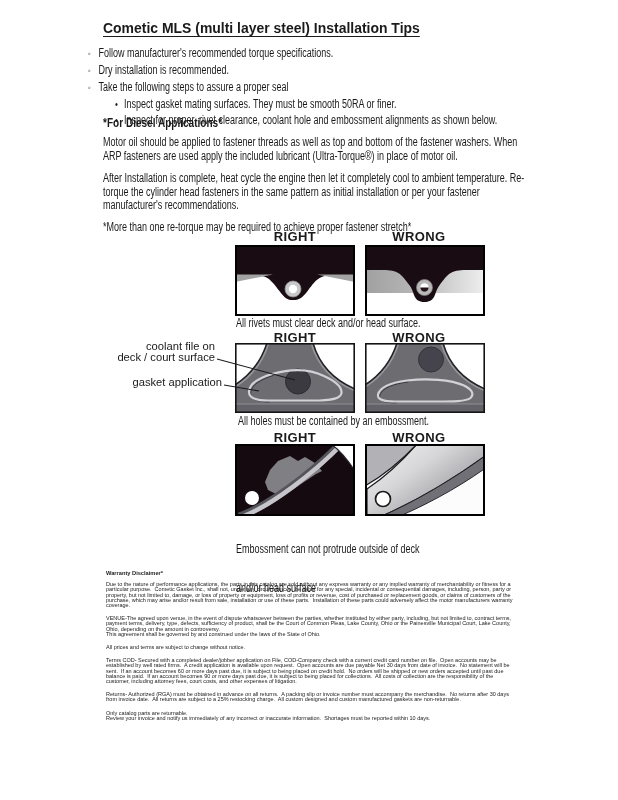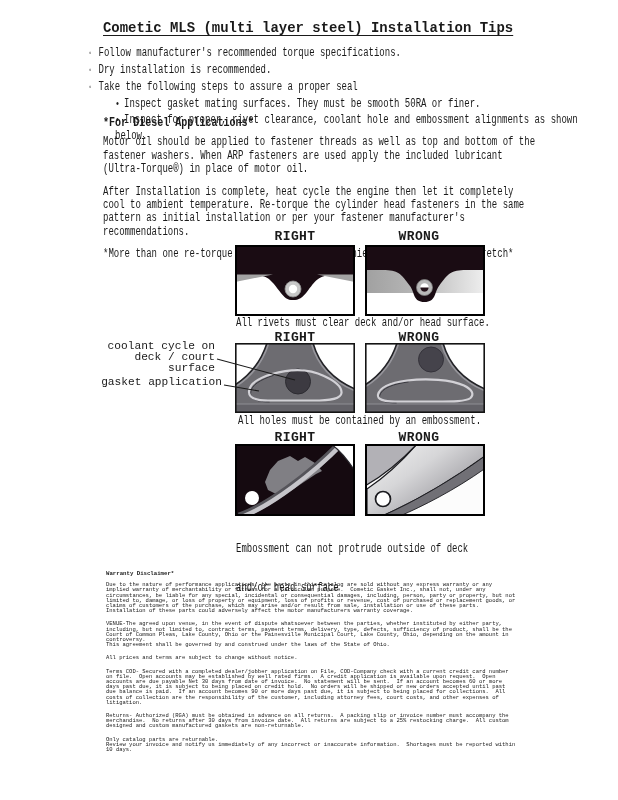--- a/index.html
+++ b/index.html
@@ -1,18 +1,18 @@
 <!DOCTYPE html>
 <html><head>
 <meta charset="utf-8">
 <style>
   * { margin:0; padding:0; box-sizing:border-box; }
   body { background:#ffffff; }
   .sheet { position:relative; width:618px; height:800px; background:#ffffff;
-           font-family:Liberation Mono, monospace; color:#1a1a1a; overflow:hidden; }
+           font-family:Liberation Sans, sans-serif; color:#1a1a1a; overflow:hidden; }
   .cond { transform:scaleX(0.75); transform-origin:0 0; }
   .title { position:absolute; left:103px; top:19px; font-size:15.5px; font-weight:bold;
            text-decoration:underline; text-underline-offset:3px; white-space:nowrap;
            transform:scaleX(0.9); transform-origin:0 0; }
   .bullets { position:absolute; left:88px; top:45px; width:680px; font-size:12px; line-height:16px; }
   .bullet-row .m { display:inline-block; width:14px; font-size:10px; }
   .bullet-row.sub { margin-left:36px; }
   .bullet-row.sub .m { width:12px; font-size:11px; }
   .diesel { position:absolute; left:103px; top:116px; width:578px; font-size:12px; line-height:13.4px; }
   .diesel .dh { font-size:13.4px; font-weight:bold; margin-bottom:7px; }
@@ -94,21 +94,21 @@
       <rect x="1" y="1" width="118" height="69" fill="none" stroke="#000000" stroke-width="2"></rect>
     </svg>
   </div>
   <div class="caption cond" style="left:236px; top:317px">All rivets must clear deck and/or head surface.</div>
 
   <div class="hdr-row" style="top:330px">
     <span class="hdr">RIGHT</span>
     <span class="hdr">WRONG</span>
   </div>
   <div class="d2label" style="left:100px; top:341px; width:115px">
-    <div>coolant cycle on</div>
+    <div>coolant file on</div>
     <div>deck / court surface</div>
   </div>
   <div class="d2label" style="left:100px; top:377px; width:122px">gasket application</div>
   <div class="panel-row" style="top:343px">
     <svg width="120" height="70" viewBox="0 0 120 70">
       <rect width="120" height="70" fill="#6d6c71"></rect>
       <rect y="61" width="120" height="9" fill="#636268"></rect>
       <line x1="0" y1="61" x2="120" y2="61" stroke="#8f8e94" stroke-width="1"></line>
       <path d="M32,0 C26,19 14,33 0,42" fill="none" stroke="#97969c" stroke-width="5"></path>
       <path d="M0,0 H32 C26,19 14,33 0,42 Z" fill="#ffffff" stroke="#232327" stroke-width="1.6"></path>

